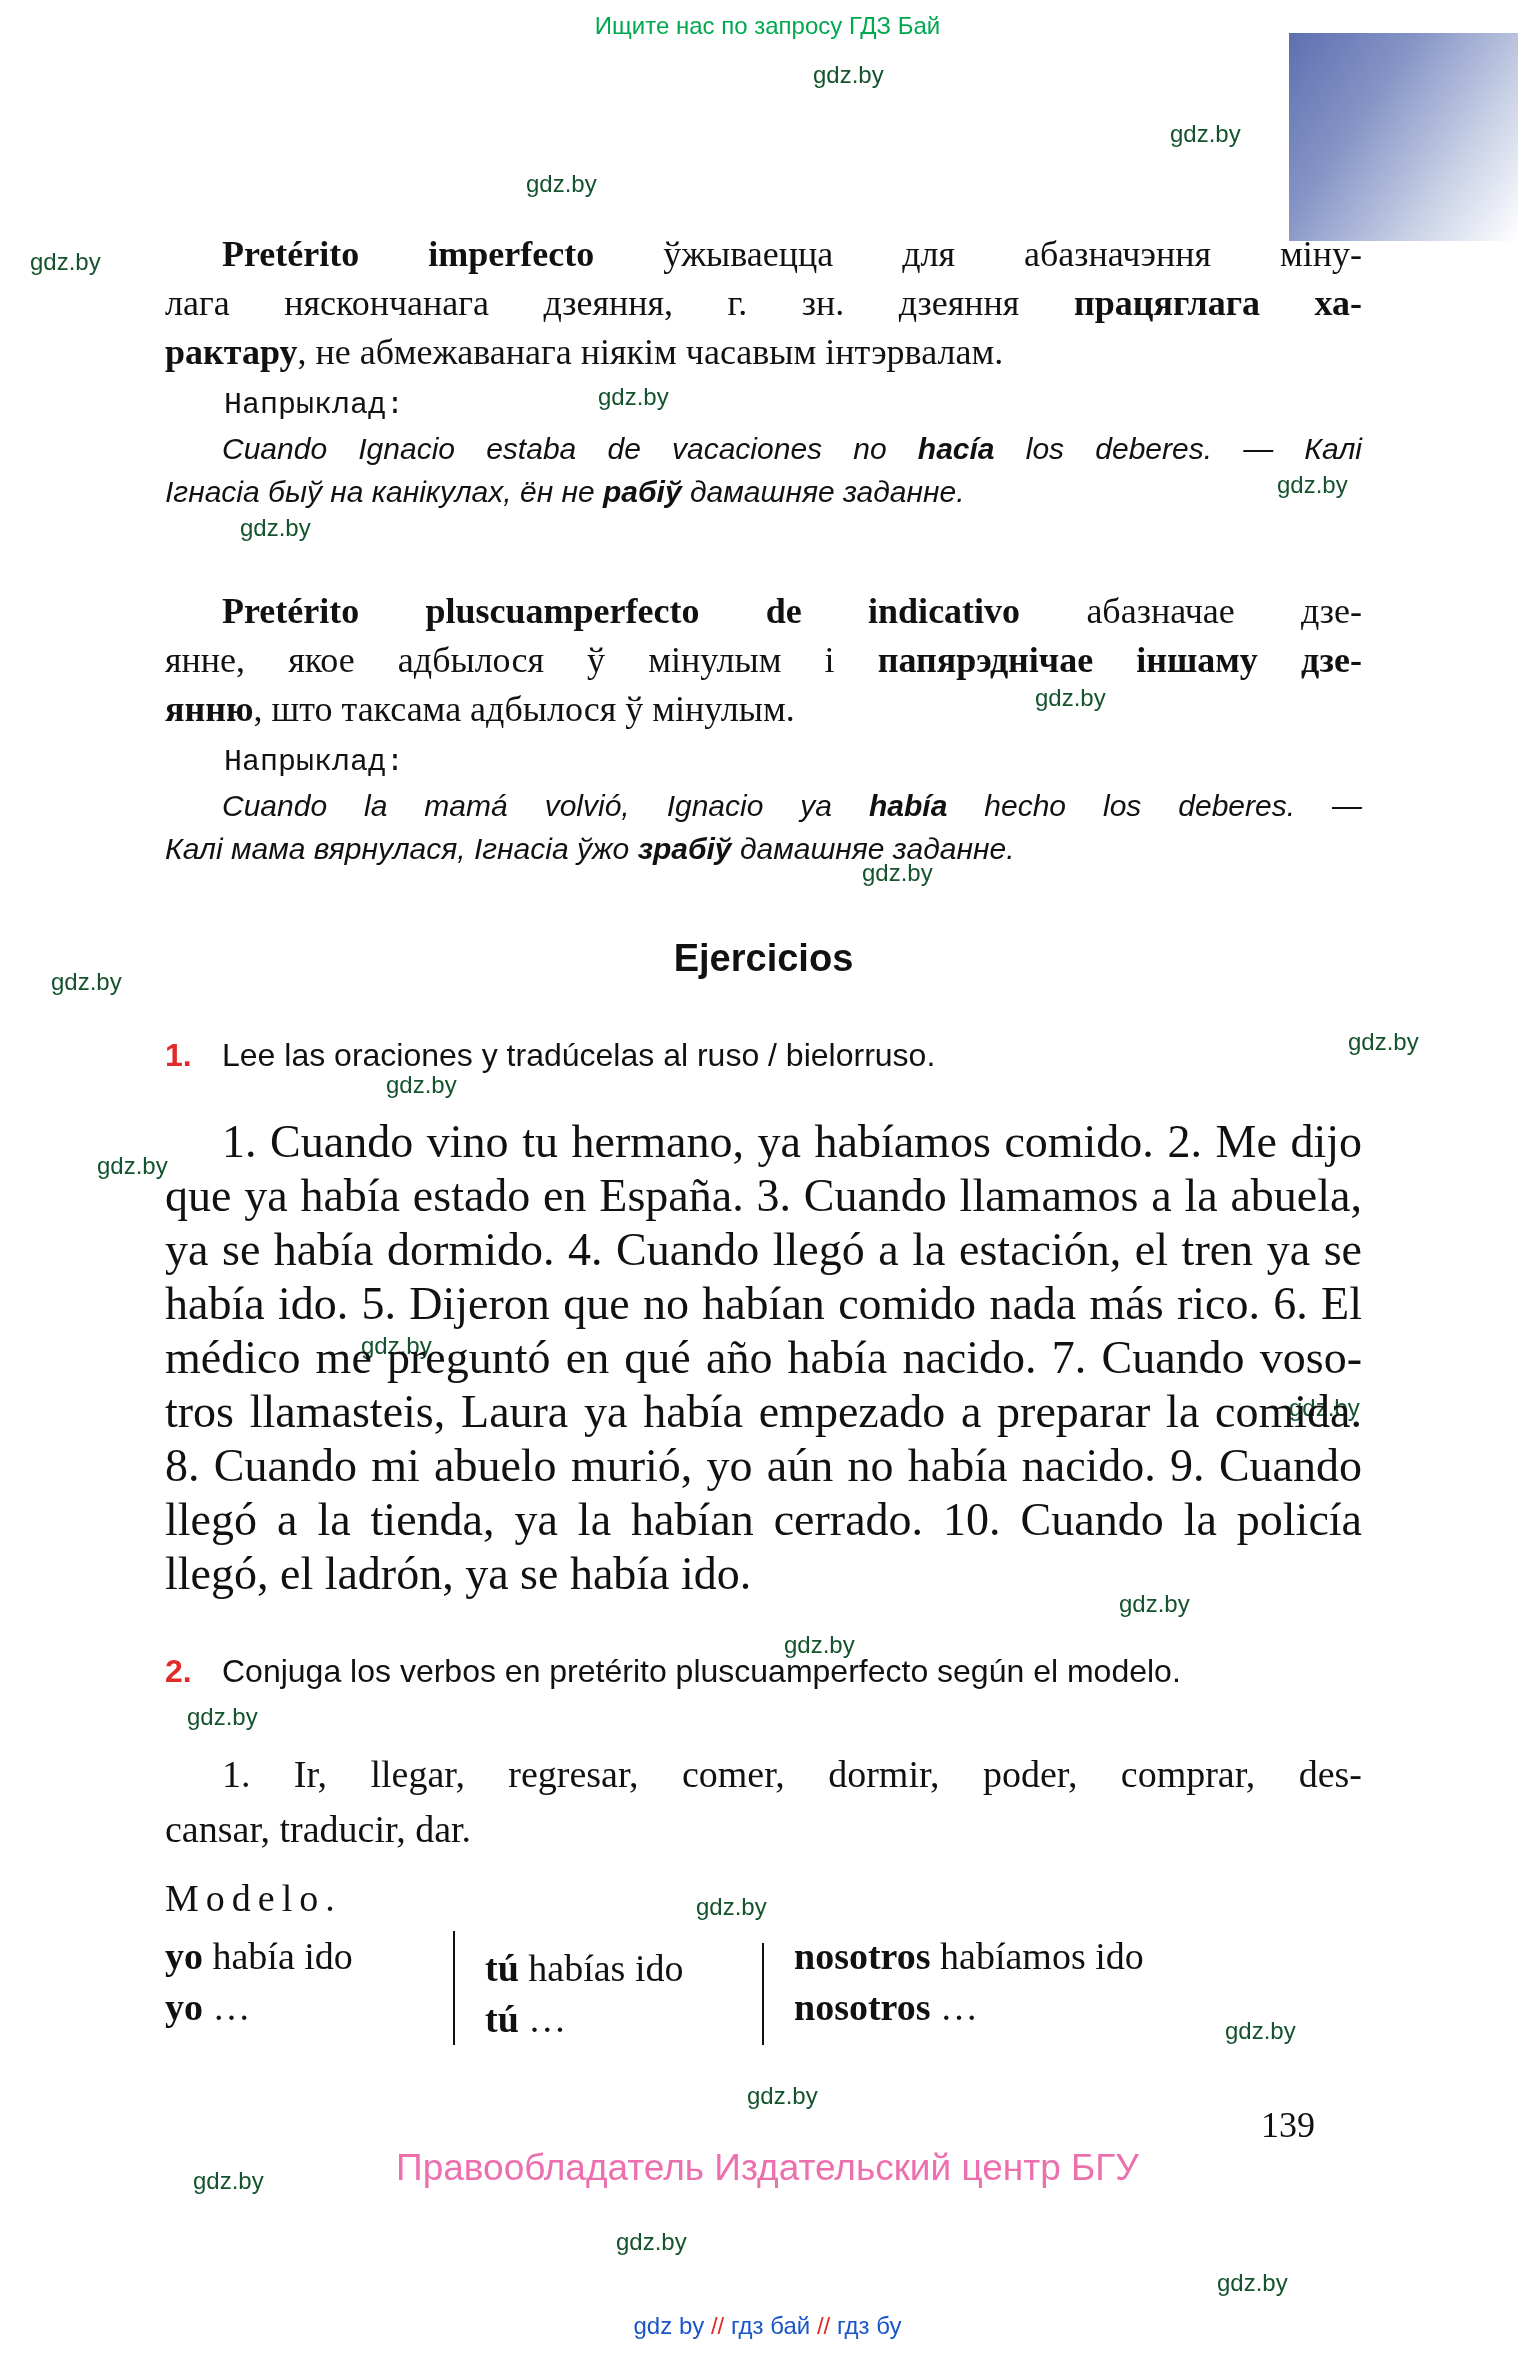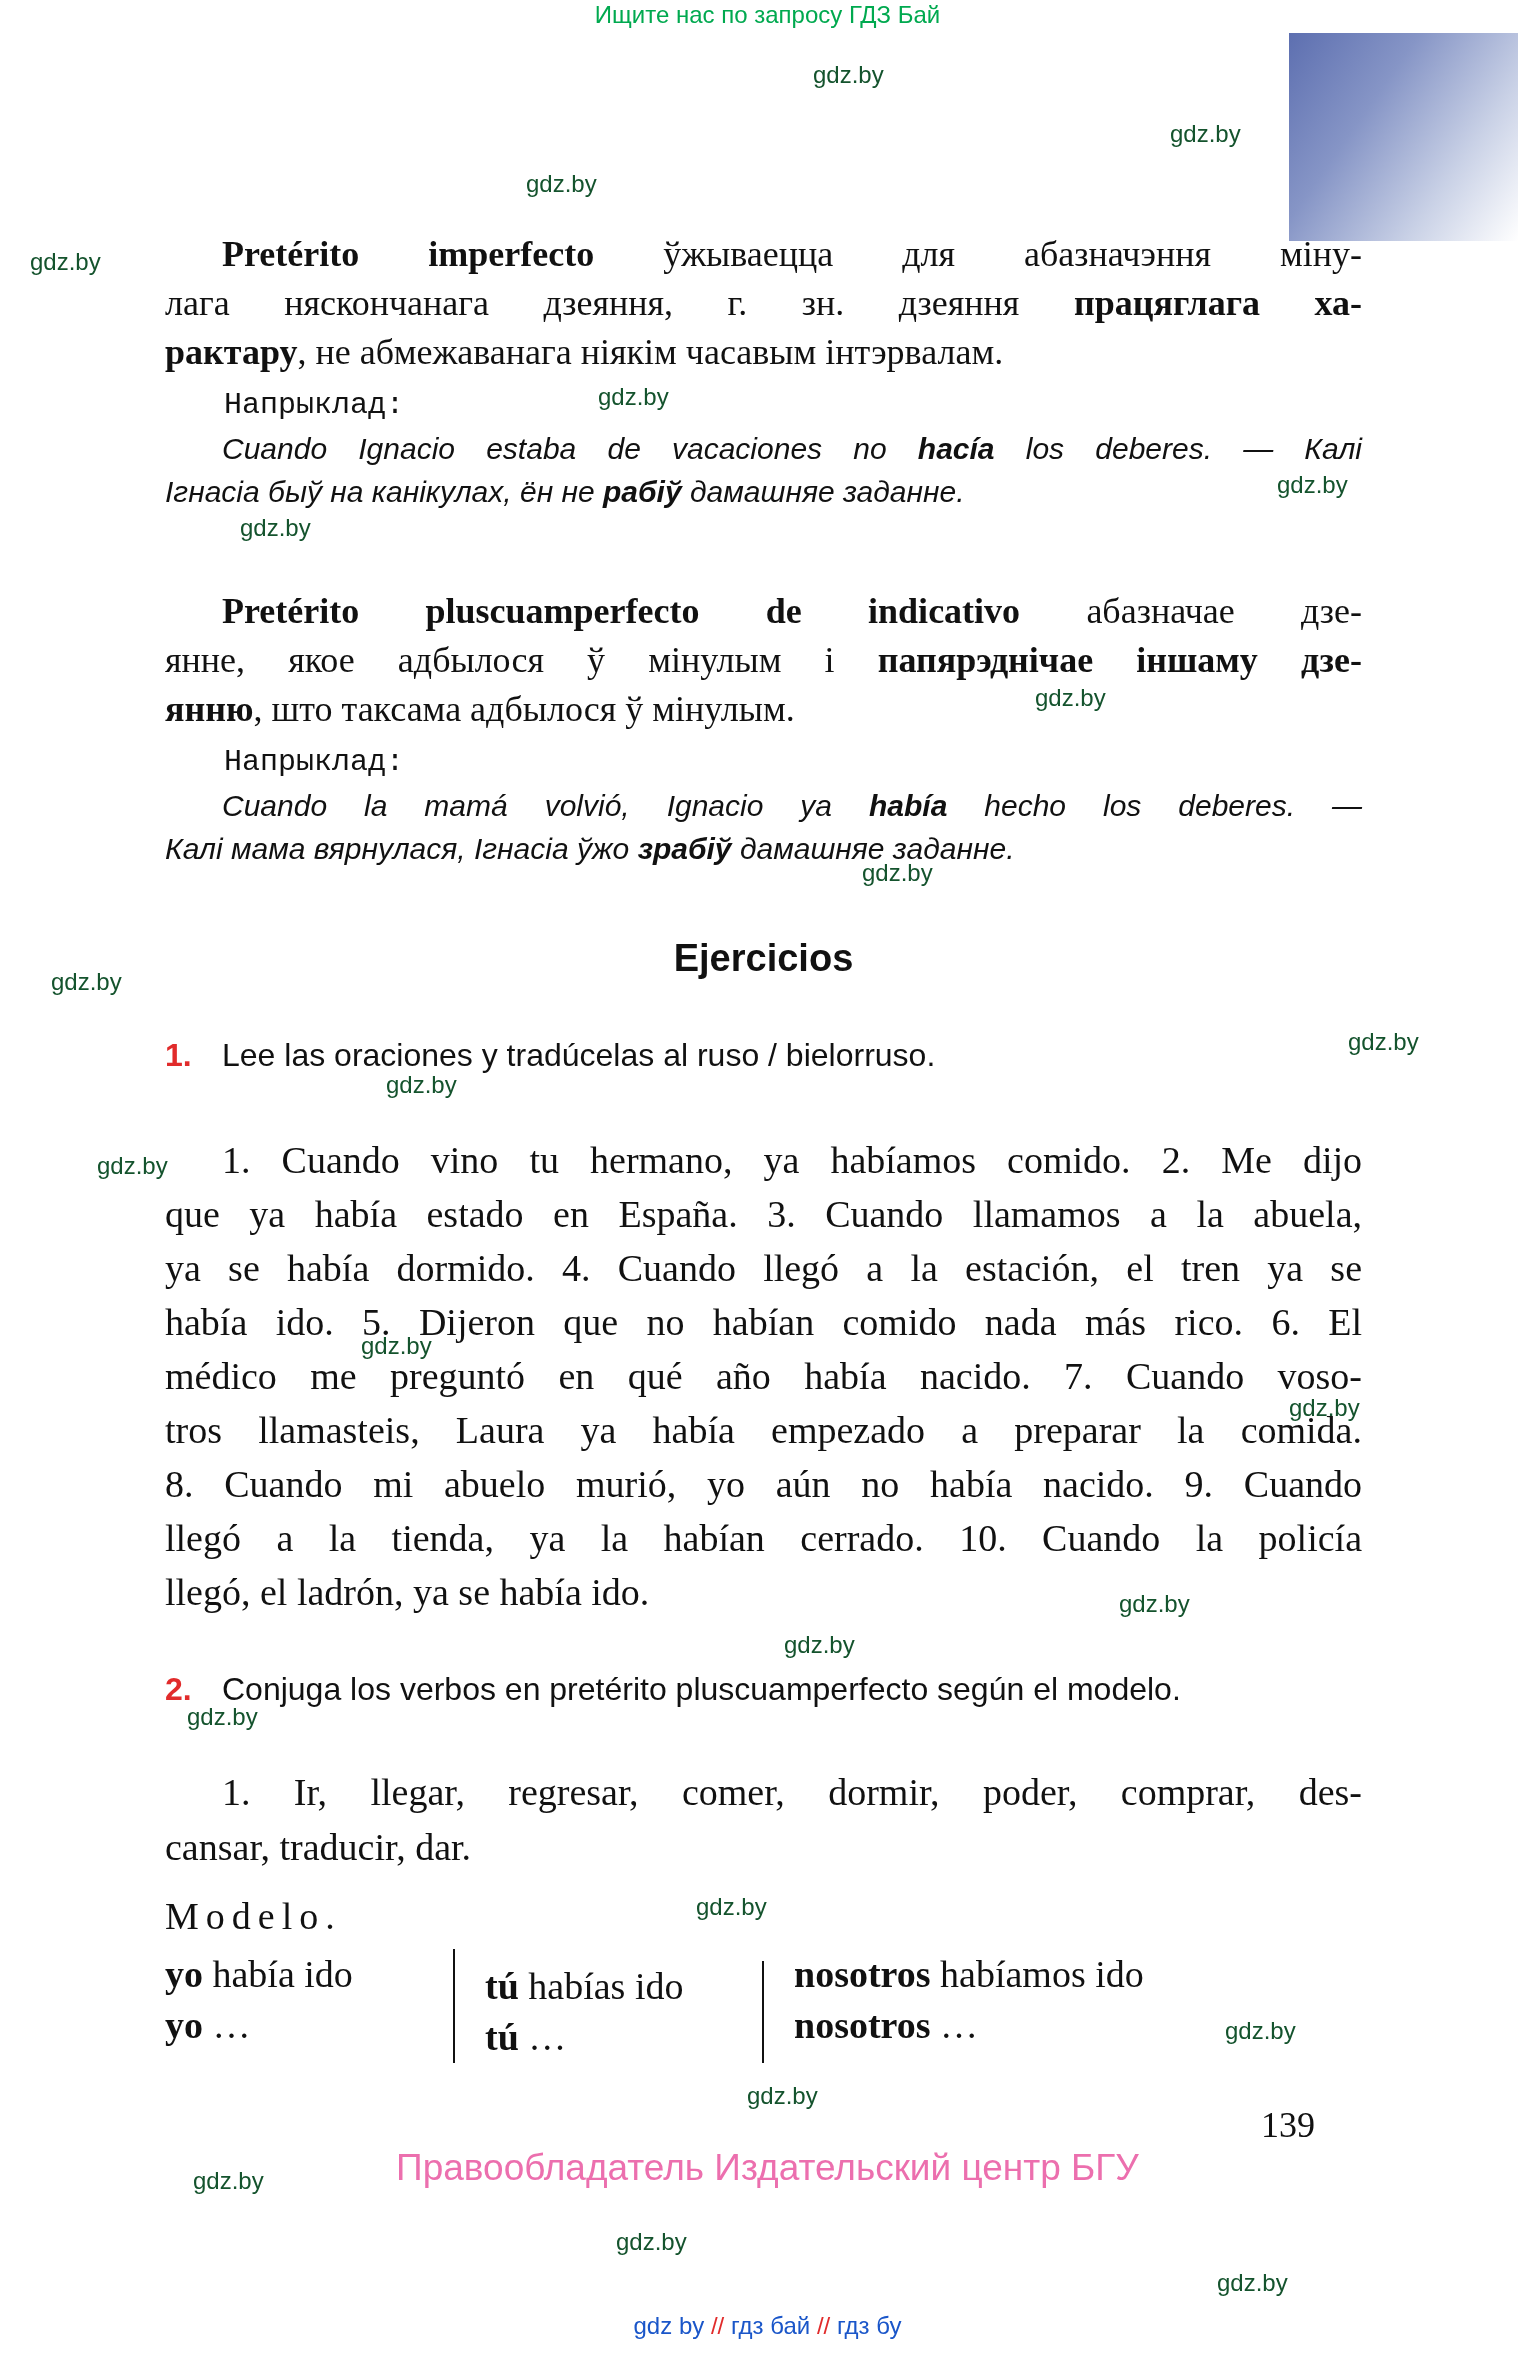--- a/index.html
+++ b/index.html
@@ -7,21 +7,21 @@
     width:1535px;height:2377px;position:relative;background:#ffffff;
     font-family:"Liberation Serif",serif;color:#111;overflow:hidden;
   }
   
   .corner-grad{
     position:absolute;left:1289px;top:33px;width:229px;height:208px;
     background:linear-gradient(125deg,#5d6fb0 0%,#8695c6 35%,#c9d1e6 70%,#ffffff 100%);
   }
   
   .promo{
-    position:absolute;top:1px;left:0;width:100%;text-align:center;
+    position:absolute;top:12px;left:0;width:100%;text-align:center;
     font-family:"Liberation Sans",sans-serif;font-size:24px;color:#00a94f;
   }
   
   .wm{
     position:absolute;font-family:"Liberation Sans",sans-serif;
     font-size:24px;color:#14532d;white-space:nowrap;
   }
   
   .content{position:absolute;left:165px;top:230px;width:1197px;}
   .line{white-space:normal;}
@@ -43,21 +43,21 @@
     font-weight:bold;font-size:38px;line-height:52px;
   }
   .ex-header{
     display:flex;font-family:"Liberation Sans",sans-serif;font-size:32px;line-height:42px;
   }
   .ex1-header{margin-top:50px;}
   .ex2-header{margin-top:49px;}
   .ex-num{color:#e12b2b;font-weight:bold;width:57px;flex:none;}
   .ex-prompt{flex:1;}
 
-  .ex1-body{margin-top:57px;font-size:38px;}
+  .ex1-body{margin-top:39px;font-size:46px;}
   .ex1-body .line{line-height:54px;}
   .ex2-body{margin-top:55px;font-size:38px;}
   .ex2-body .line{line-height:55px;}
 
   .modelo-label{margin-top:19px;font-size:38px;line-height:45px;letter-spacing:7px;}
   .modelo-row{margin-top:10.4px;display:flex;font-size:38px;}
   .modelo-row .line{line-height:51px;text-align:left;}
   .mcol{box-sizing:border-box;}
   .mcol.c1{width:290px;border-right:2.6px solid #111;}
   .mcol.c2{width:309px;border-right:2.6px solid #111;padding-left:30px;margin-top:12px;}

